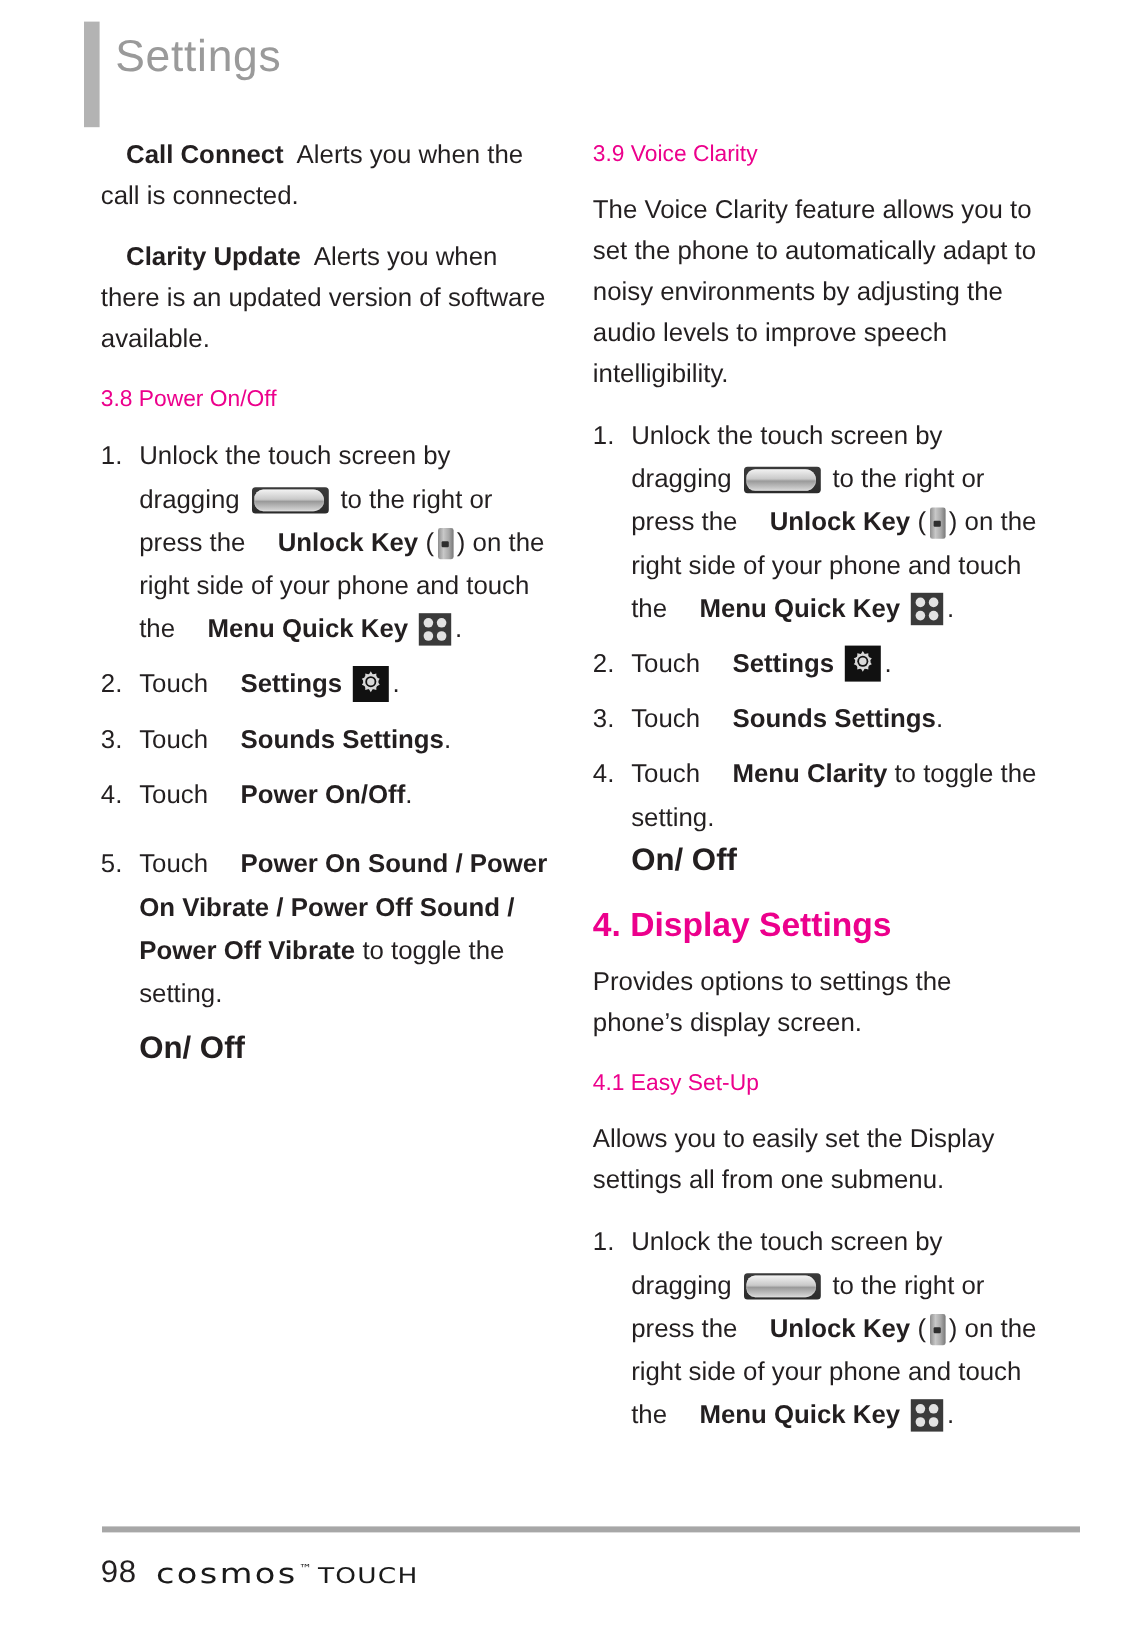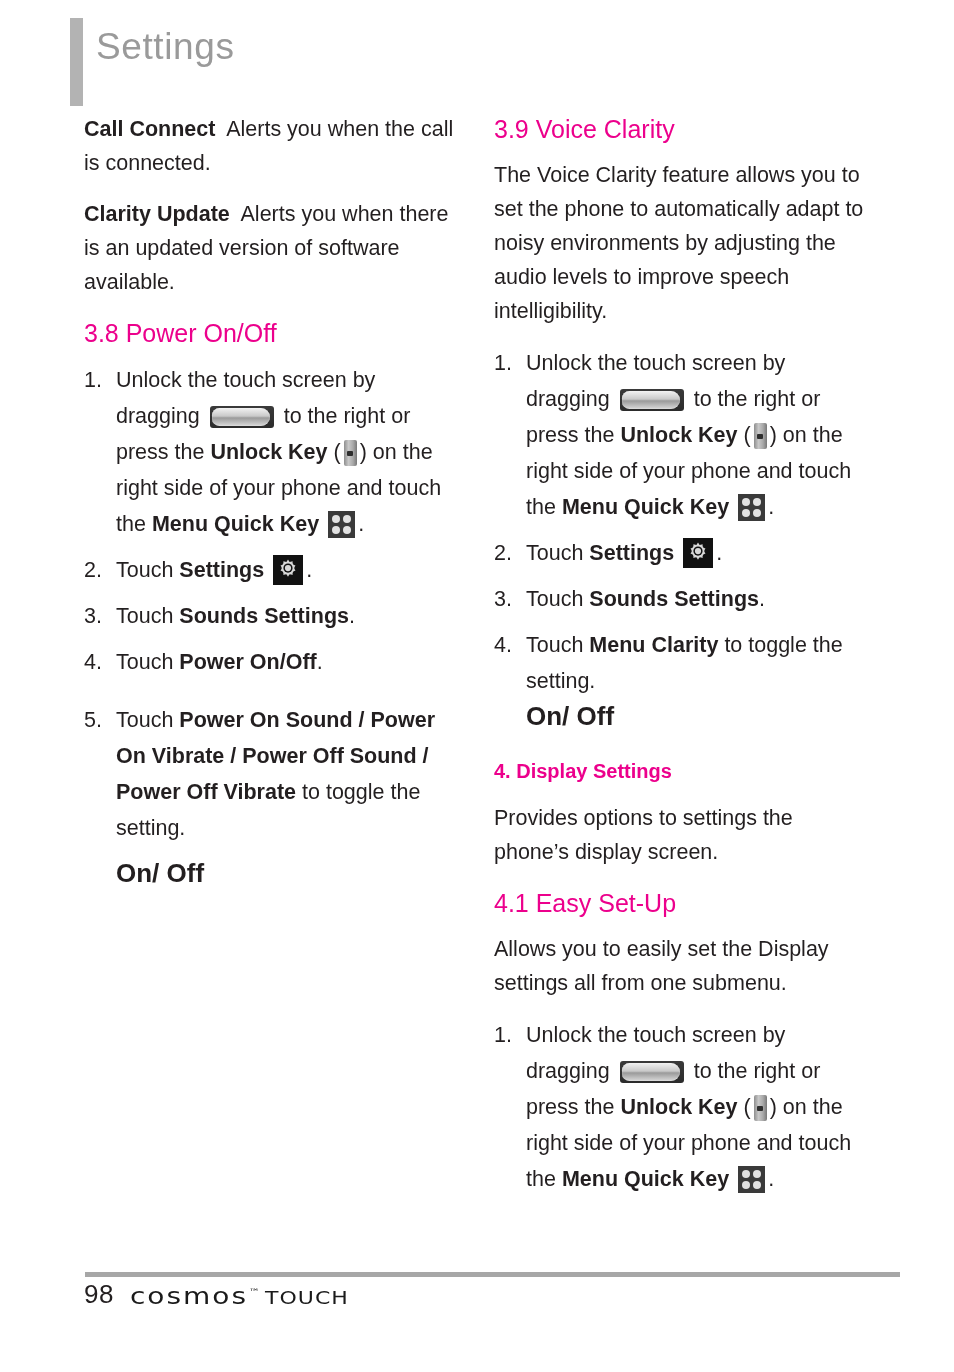--- a/index.html
+++ b/index.html
@@ -59,33 +59,33 @@
 
   
   p.para {
     margin: 0 0 17px 0;
     font-size: 21.5px;
     line-height: 34px;
     color: #231f20;
   }
   .h-sub {
     margin: 9px 0 12px 0;
-    font-size: 25px;
+    font-size: 19px;
     line-height: 34px;
     font-weight: 400;
     color: #ec008c;
   }
   .h-main {
     margin: 20px 0 12px 0;
-    font-size: 20px;
+    font-size: 28px;
     line-height: 36px;
     font-weight: 700;
     color: #ec008c;
   }
-  b, .bold { font-weight: 700; }
+  b, .bold { font-weight: 700; margin-left: 21px; }
 
   ol.steps {
     margin: 0 0 14px 0;
     padding: 0;
     list-style: none;
   }
   ol.steps > li {
     position: relative;
     padding-left: 32px;
     margin-bottom: 10px;
@@ -203,21 +203,21 @@
     position: absolute;
     left: 85px;
     top: 0;
     width: 815px;
     height: 5px;
     background: #a7a7a7;
   }
   .footer-content {
     position: absolute;
     left: 84px;
-    top: 5px;
+    top: 20px;
     display: flex;
     align-items: baseline;
     justify-content: space-between;
   }
   .page-num {
     font-size: 26px;
     font-weight: 400;
     color: #231f20;
     margin-right: 16px;
     letter-spacing: 0.5px;

